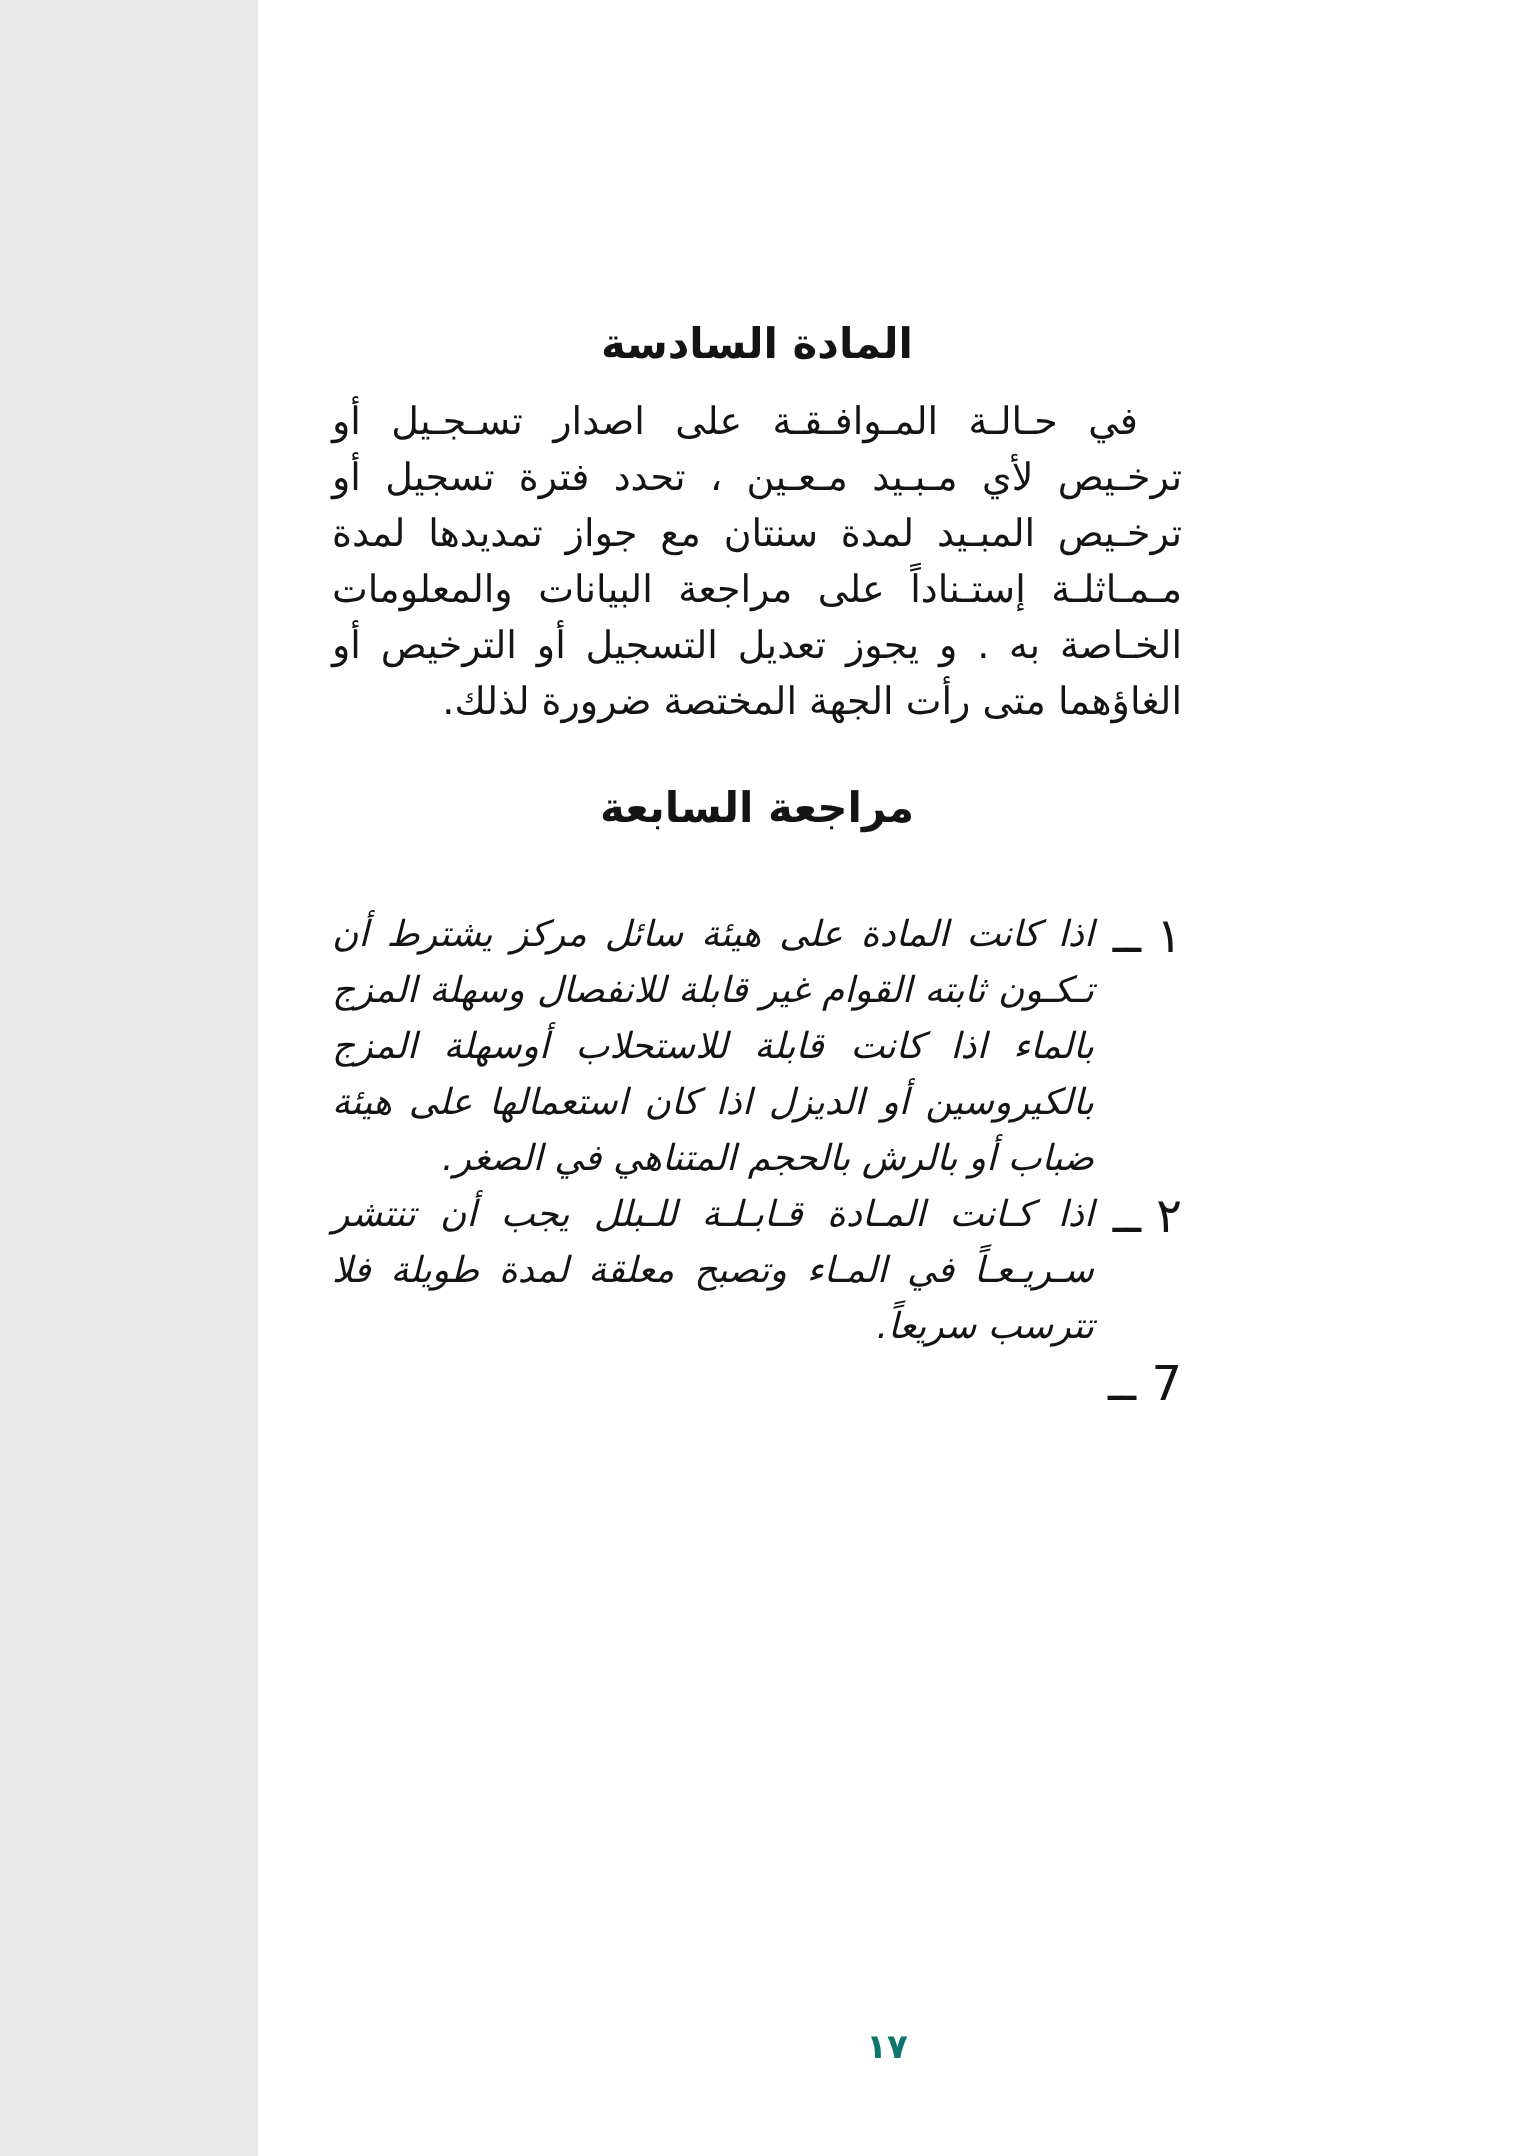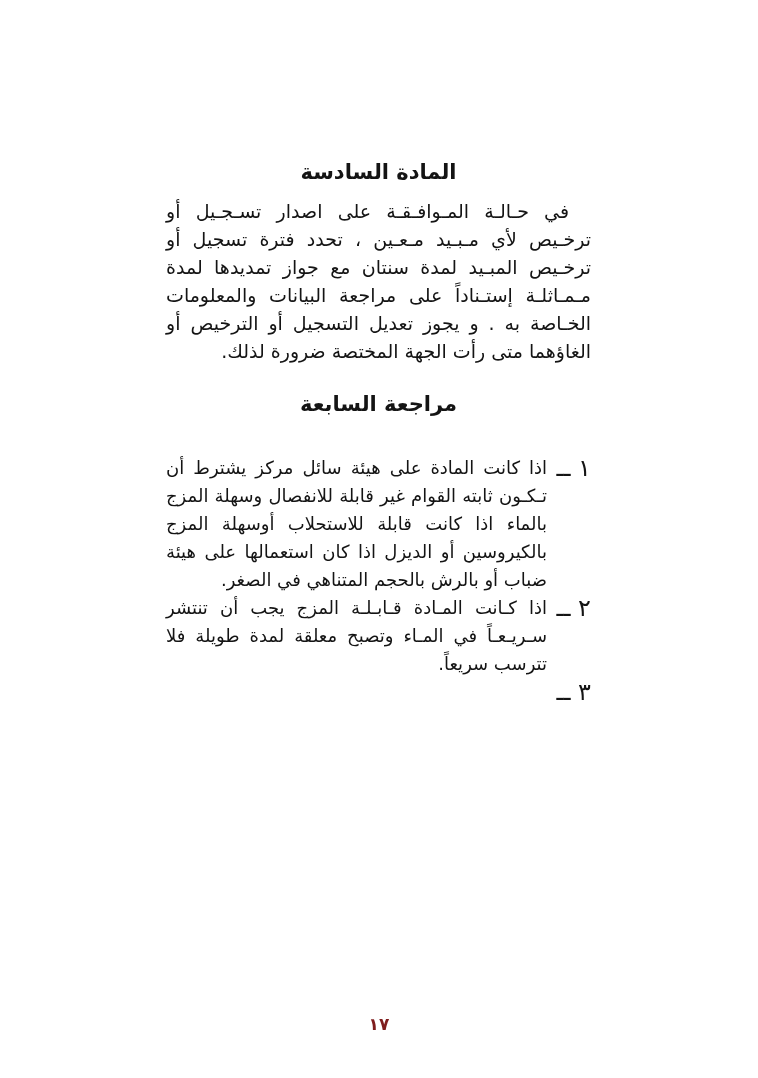--- a/index.html
+++ b/index.html
@@ -8,21 +8,21 @@
     padding: 0;
   }
   body {
     width: 758px;
     height: 1078px;
     background: #e8e8e8;
     font-family: "DejaVu Sans", sans-serif;
   }
   .page {
     position: relative;
-    width: 758px;
+    width: 629px;
     height: 1078px;
     background: #ffffff;
     color: #141414;
     direction: rtl;
     overflow: hidden;
   }
   .text-block {
     position: absolute;
     top: 160px;
     right: 167px;
@@ -61,30 +61,31 @@
     font-size: 24px;
     line-height: 28px;
     white-space: nowrap;
   }
   .item-text {
     flex: 1;
     font-size: 18px;
     line-height: 28px;
     text-align: justify;
     text-align-last: right;
+    font-style: italic;
   }
   .page-number {
     position: absolute;
     bottom: 44px;
     left: 0;
     width: 100%;
     text-align: center;
     font-size: 17px;
     font-weight: bold;
-    color: #7f1d1d;
+    color: #0f766e;
   }
 </style>
 </head>
 <body>
 
 <div class="page">
 
   <div class="text-block">
 
     <h2 class="article-heading">المادة السادسة</h2>
@@ -96,25 +97,25 @@
 
     <ol class="item-list">
 
       <li class="list-item">
         <span class="item-marker">١ ــ</span>
         <span class="item-text">اذا كانت المادة على هيئة سائل مركز يشترط أن تـكـون ثابته القوام غير قابلة للانفصال وسهلة المزج بالماء اذا كانت قابلة للاستحلاب أوسهلة المزج بالكيروسين أو الديزل اذا كان استعمالها على هيئة ضباب أو بالرش بالحجم المتناهي في الصغر.</span>
       </li>
 
       <li class="list-item">
         <span class="item-marker">٢ ــ</span>
-        <span class="item-text">اذا كـانت المـادة قـابـلـة المزج يجب أن تنتشر سـريـعـاً في المـاء وتصبح معلقة لمدة طويلة فلا تترسب سريعاً.</span>
+        <span class="item-text">اذا كـانت المـادة قـابـلـة للـبلل يجب أن تنتشر سـريـعـاً في المـاء وتصبح معلقة لمدة طويلة فلا تترسب سريعاً.</span>
       </li>
 
       <li class="list-item">
-        <span class="item-marker">٣ ــ</span>
+        <span class="item-marker">7 ــ</span>
       </li>
 
     </ol>
 
   </div>
 
   <div class="page-number">١٧</div>
 
 </div>
 

